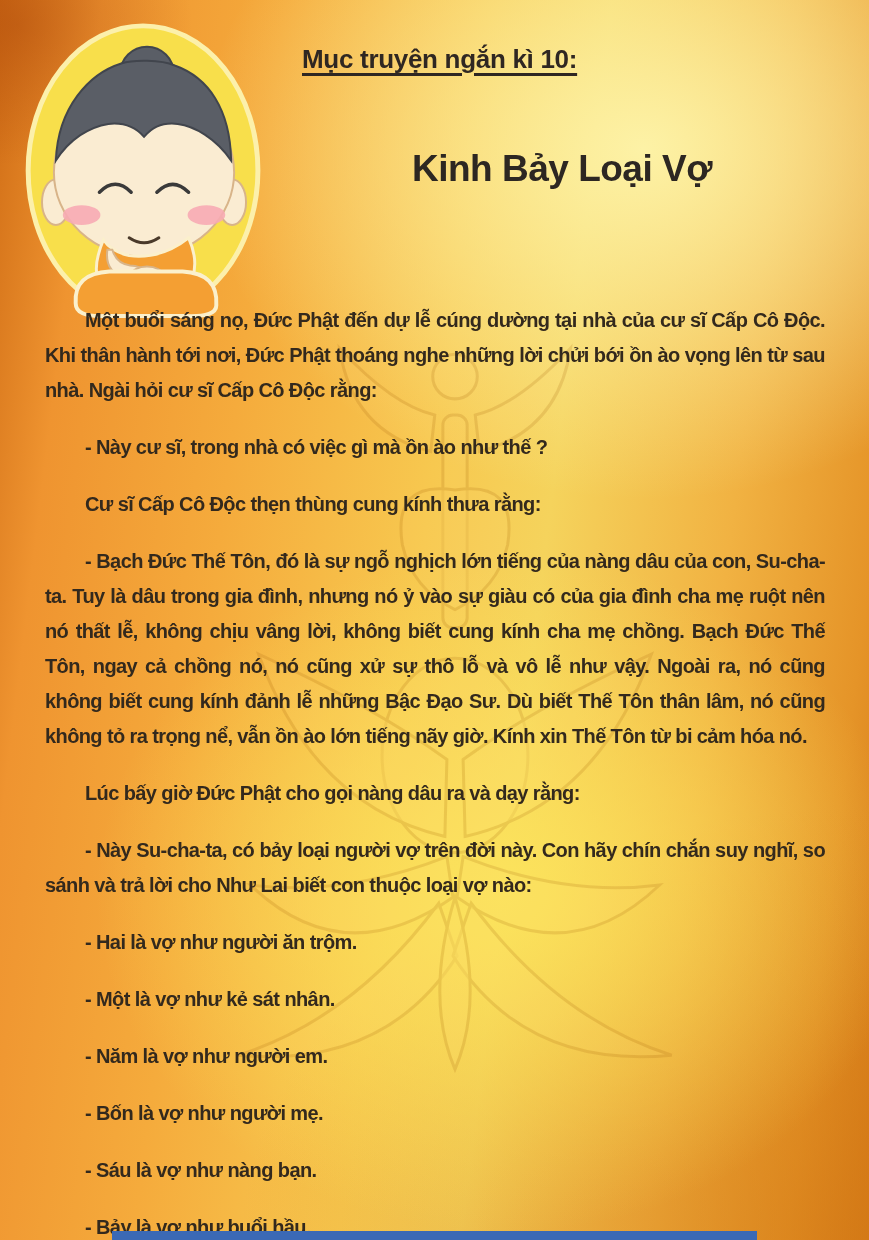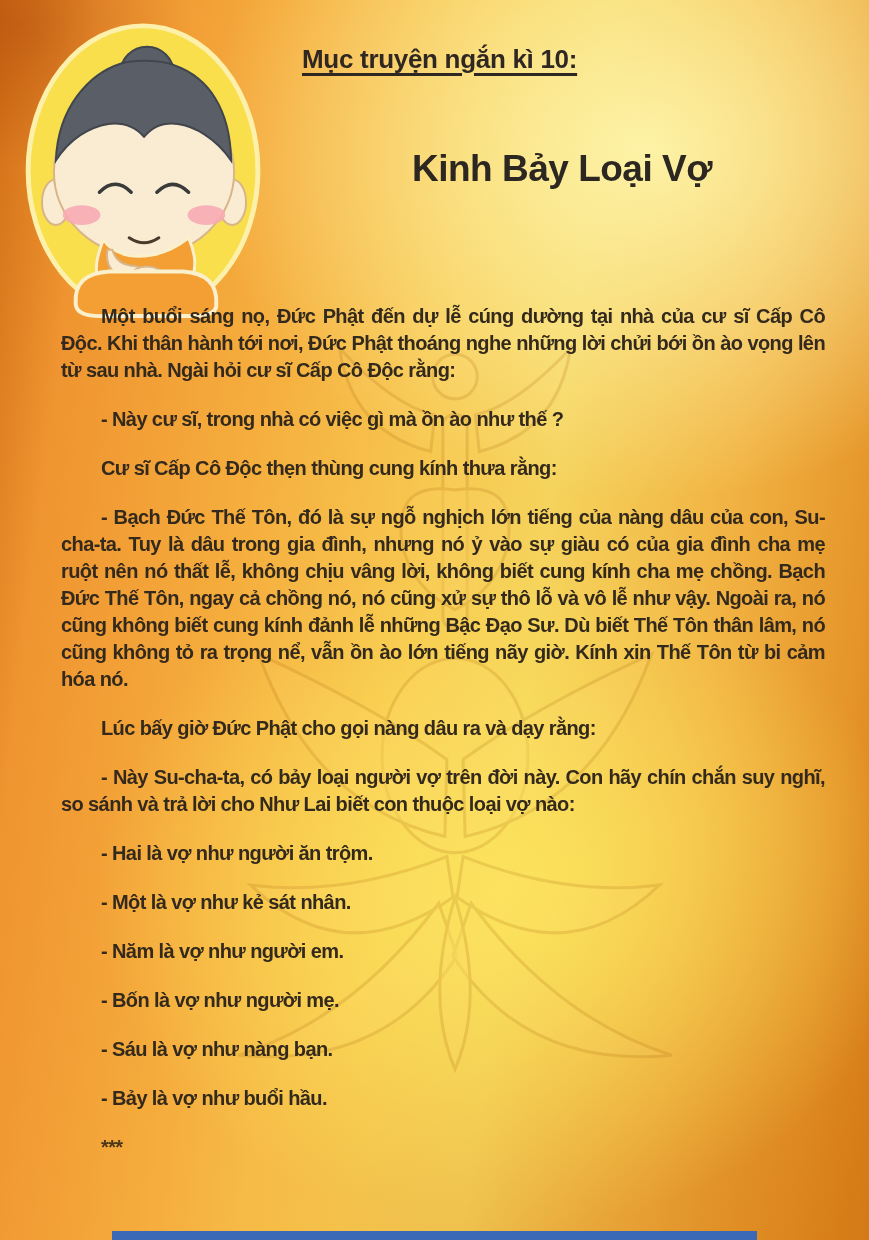--- a/index.html
+++ b/index.html
@@ -30,22 +30,22 @@
     letter-spacing:-0.5px;
     margin-left:8px;
   }
   .buddha{position:absolute;left:12px;top:14px;}
   .watermark{position:absolute;left:185px;top:330px;opacity:0.18;pointer-events:none;}
   .story{
     position:absolute;left:45px;top:303px;width:780px;
     color:#33291d;
   }
   .story p{
-    margin:0 0 22px 16px;
-    font-size:20px;line-height:27px;font-weight:bold;
+    margin:0 0 22px 0;
+    font-size:20px;line-height:35px;font-weight:bold;
     letter-spacing:-0.6px;
     text-indent:40px;
     text-align:justify;
   }
   .story p.wife{text-align:left;}
   .divider{
     margin-top:4px;
     font-size:20px;font-weight:bold;color:#4a3618;
     text-align:center;letter-spacing:2px;
   }

